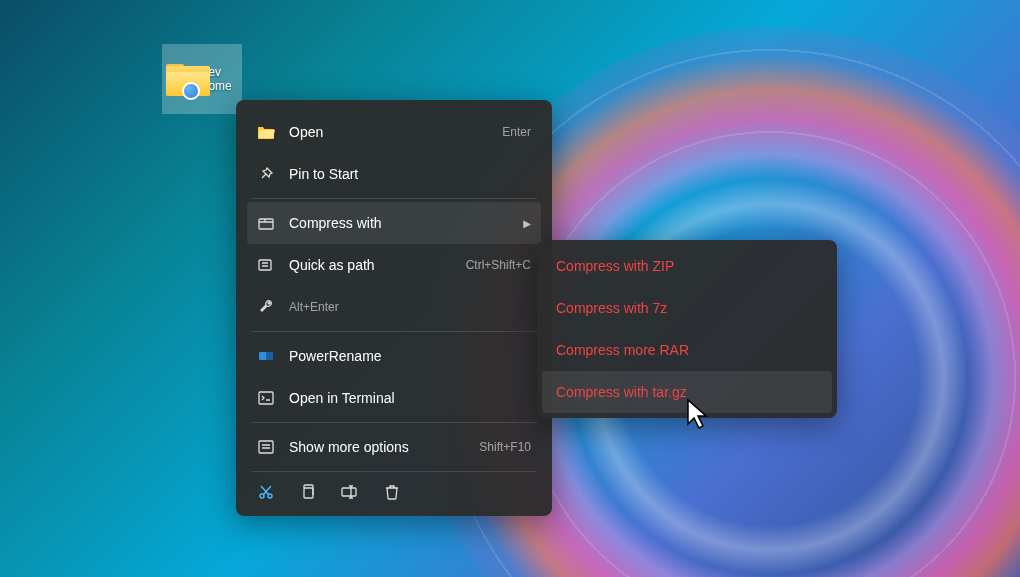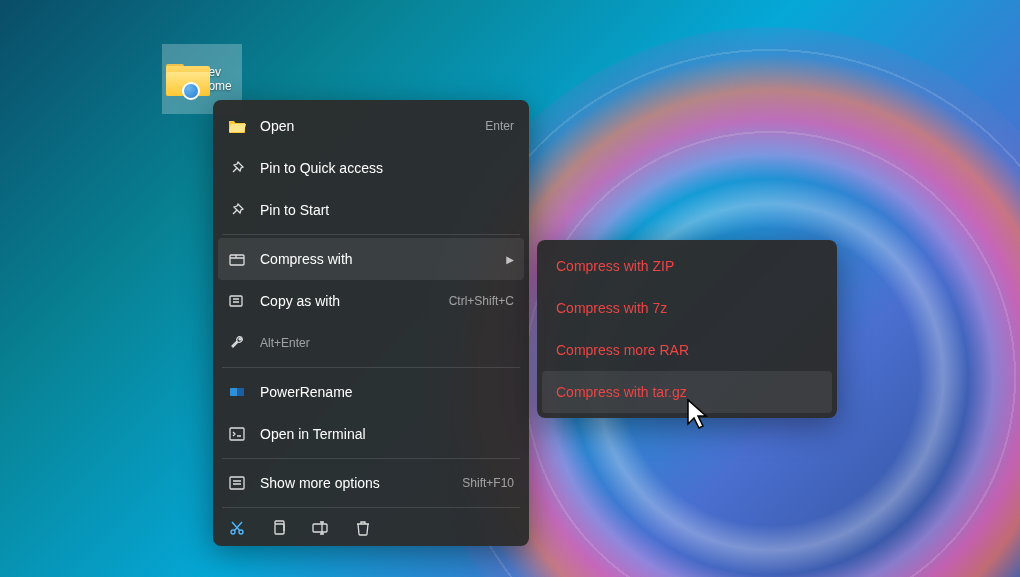--- a/index.html
+++ b/index.html
@@ -83,27 +83,27 @@
       border-radius: 50%;
       border: 2px solid #fff;
     }
     .icon-label {
       color: #fff;
       font-size: 12px;
       text-shadow: 0 1px 2px rgba(0,0,0,0.5);
     }
     .context-menu {
       position: absolute;
-      left: 213px;
+      left: 236px;
       top: 100px;
       width: 316px;
       background: rgba(44,44,44,0.96);
       border-radius: 8px;
       box-shadow: 0 8px 32px rgba(0,0,0,0.4);
-      padding: 5px;
+      padding: 11px;
       color: #fff;
       font-size: 14px;
     }
     .menu-item {
       display: flex;
       align-items: center;
       height: 42px;
       padding: 0 10px;
       border-radius: 4px;
       gap: 14px;
@@ -196,28 +196,20 @@
     <span class="menu-icon">
       <svg width="18" height="16" viewBox="0 0 18 16">
           <path fill="#ffc834" d="M1 3h5l1.5 2H17v9a1 1 0 0 1-1 1H2a1 1 0 0 1-1-1z"></path>
           <path fill="#ffe58a" d="M1 14h15l2-8H3z"></path>
         </svg>
     </span>
     <span class="menu-label">Open</span>
     <span class="menu-accel">Enter</span>
   </div>
 
-  <div class="menu-item">
-    <span class="menu-icon">
-      <svg width="16" height="16" viewBox="0 0 16 16" fill="none" stroke="#ddd" stroke-width="1.3">
-          <path d="M9 2l5 5-2 1-1 3-3-3-4 4 4-4-3-3 3-1z"></path>
-        </svg>
-    </span>
-    <span class="menu-label">Pin to Quick access</span>
-  </div>
 
   <div class="menu-item">
     <span class="menu-icon">
       <svg width="16" height="16" viewBox="0 0 16 16" fill="none" stroke="#ddd" stroke-width="1.3">
           <path d="M9 2l5 5-2 1-1 3-3-3-4 4 4-4-3-3 3-1z"></path>
         </svg>
     </span>
     <span class="menu-label">Pin to Start</span>
   </div>
 
@@ -234,21 +226,21 @@
     <span class="submenu-arrow">▶</span>
   </div>
 
   <div class="menu-item">
     <span class="menu-icon">
       <svg width="16" height="14" viewBox="0 0 16 14" fill="none" stroke="#ddd" stroke-width="1.3">
           <rect x="1" y="2" width="12" height="10" rx="1"></rect>
           <path d="M4 5h6M4 8h6"></path>
         </svg>
     </span>
-    <span class="menu-label">Copy as with</span>
+    <span class="menu-label">Quick as path</span>
     <span class="menu-accel">Ctrl+Shift+C</span>
   </div>
 
   <div class="menu-item">
     <span class="menu-icon">
       <svg width="16" height="16" viewBox="0 0 16 16" fill="none" stroke="#ddd" stroke-width="1.3">
           <path d="M13 3a3 3 0 0 1-4 4L4 12l-1-1 5-5a3 3 0 0 1 4-4l-2 2 1 1z"></path>
         </svg>
     </span>
     <span class="menu-accel">Alt+Enter</span>

